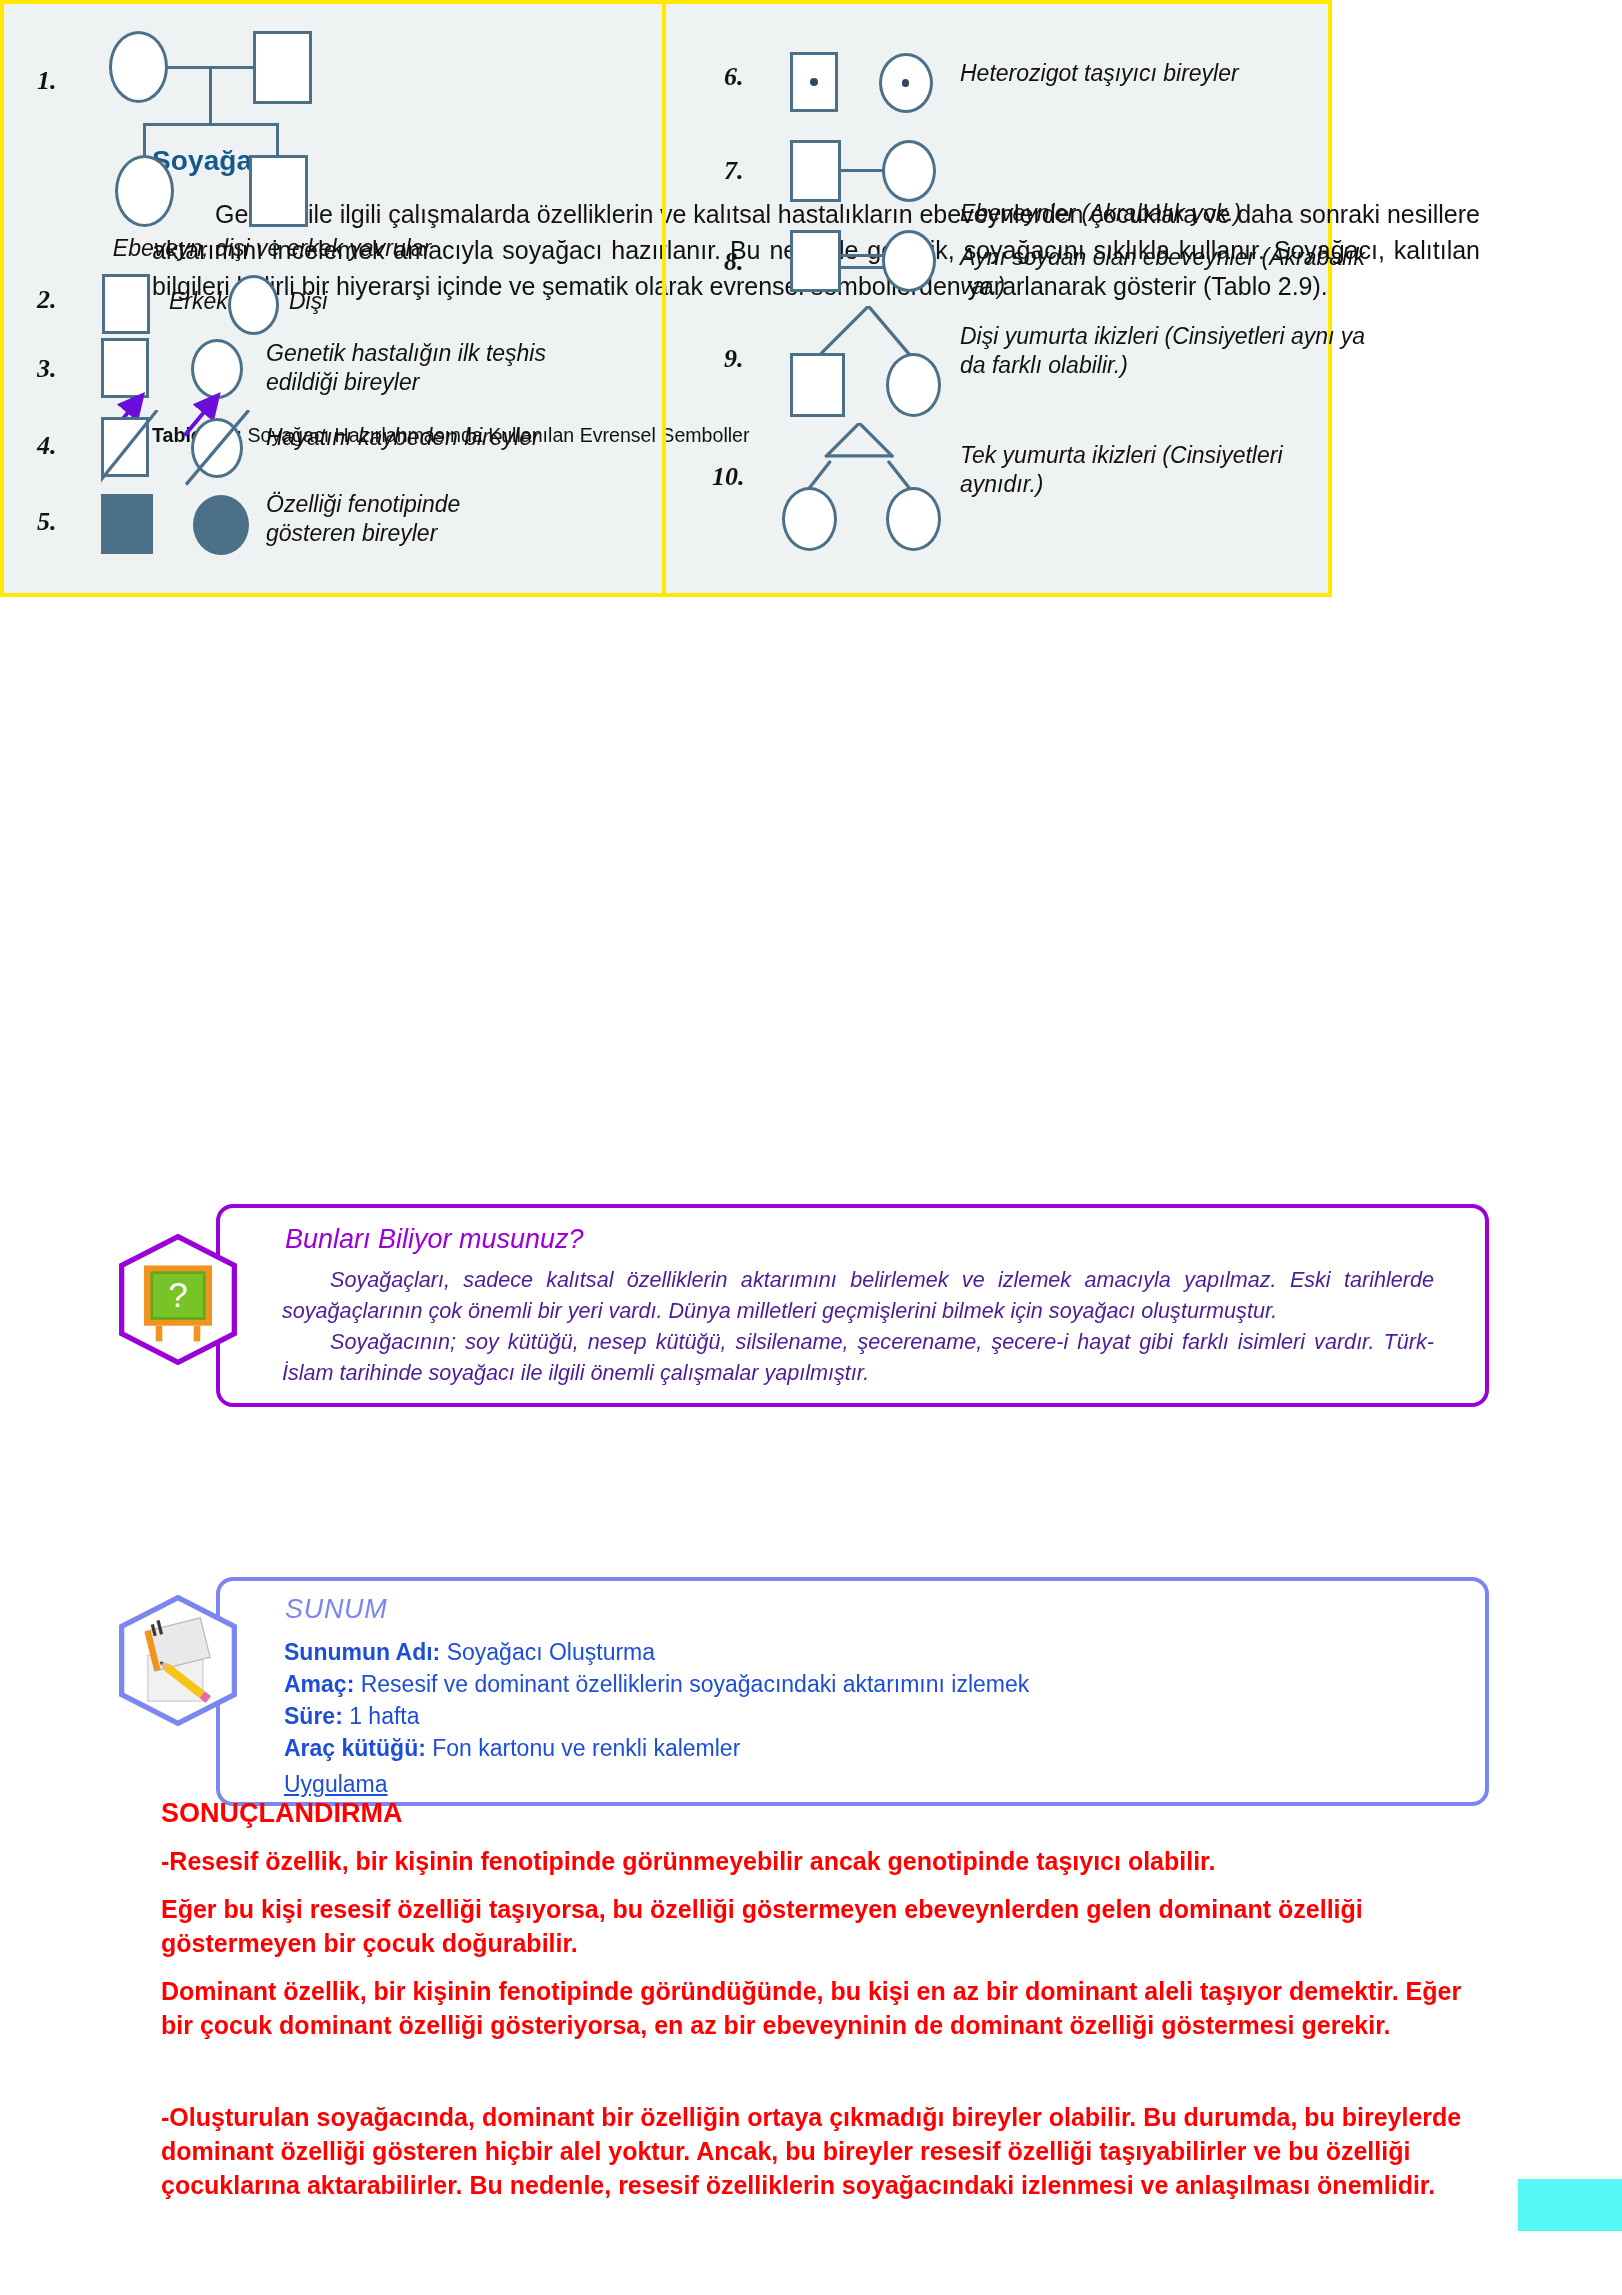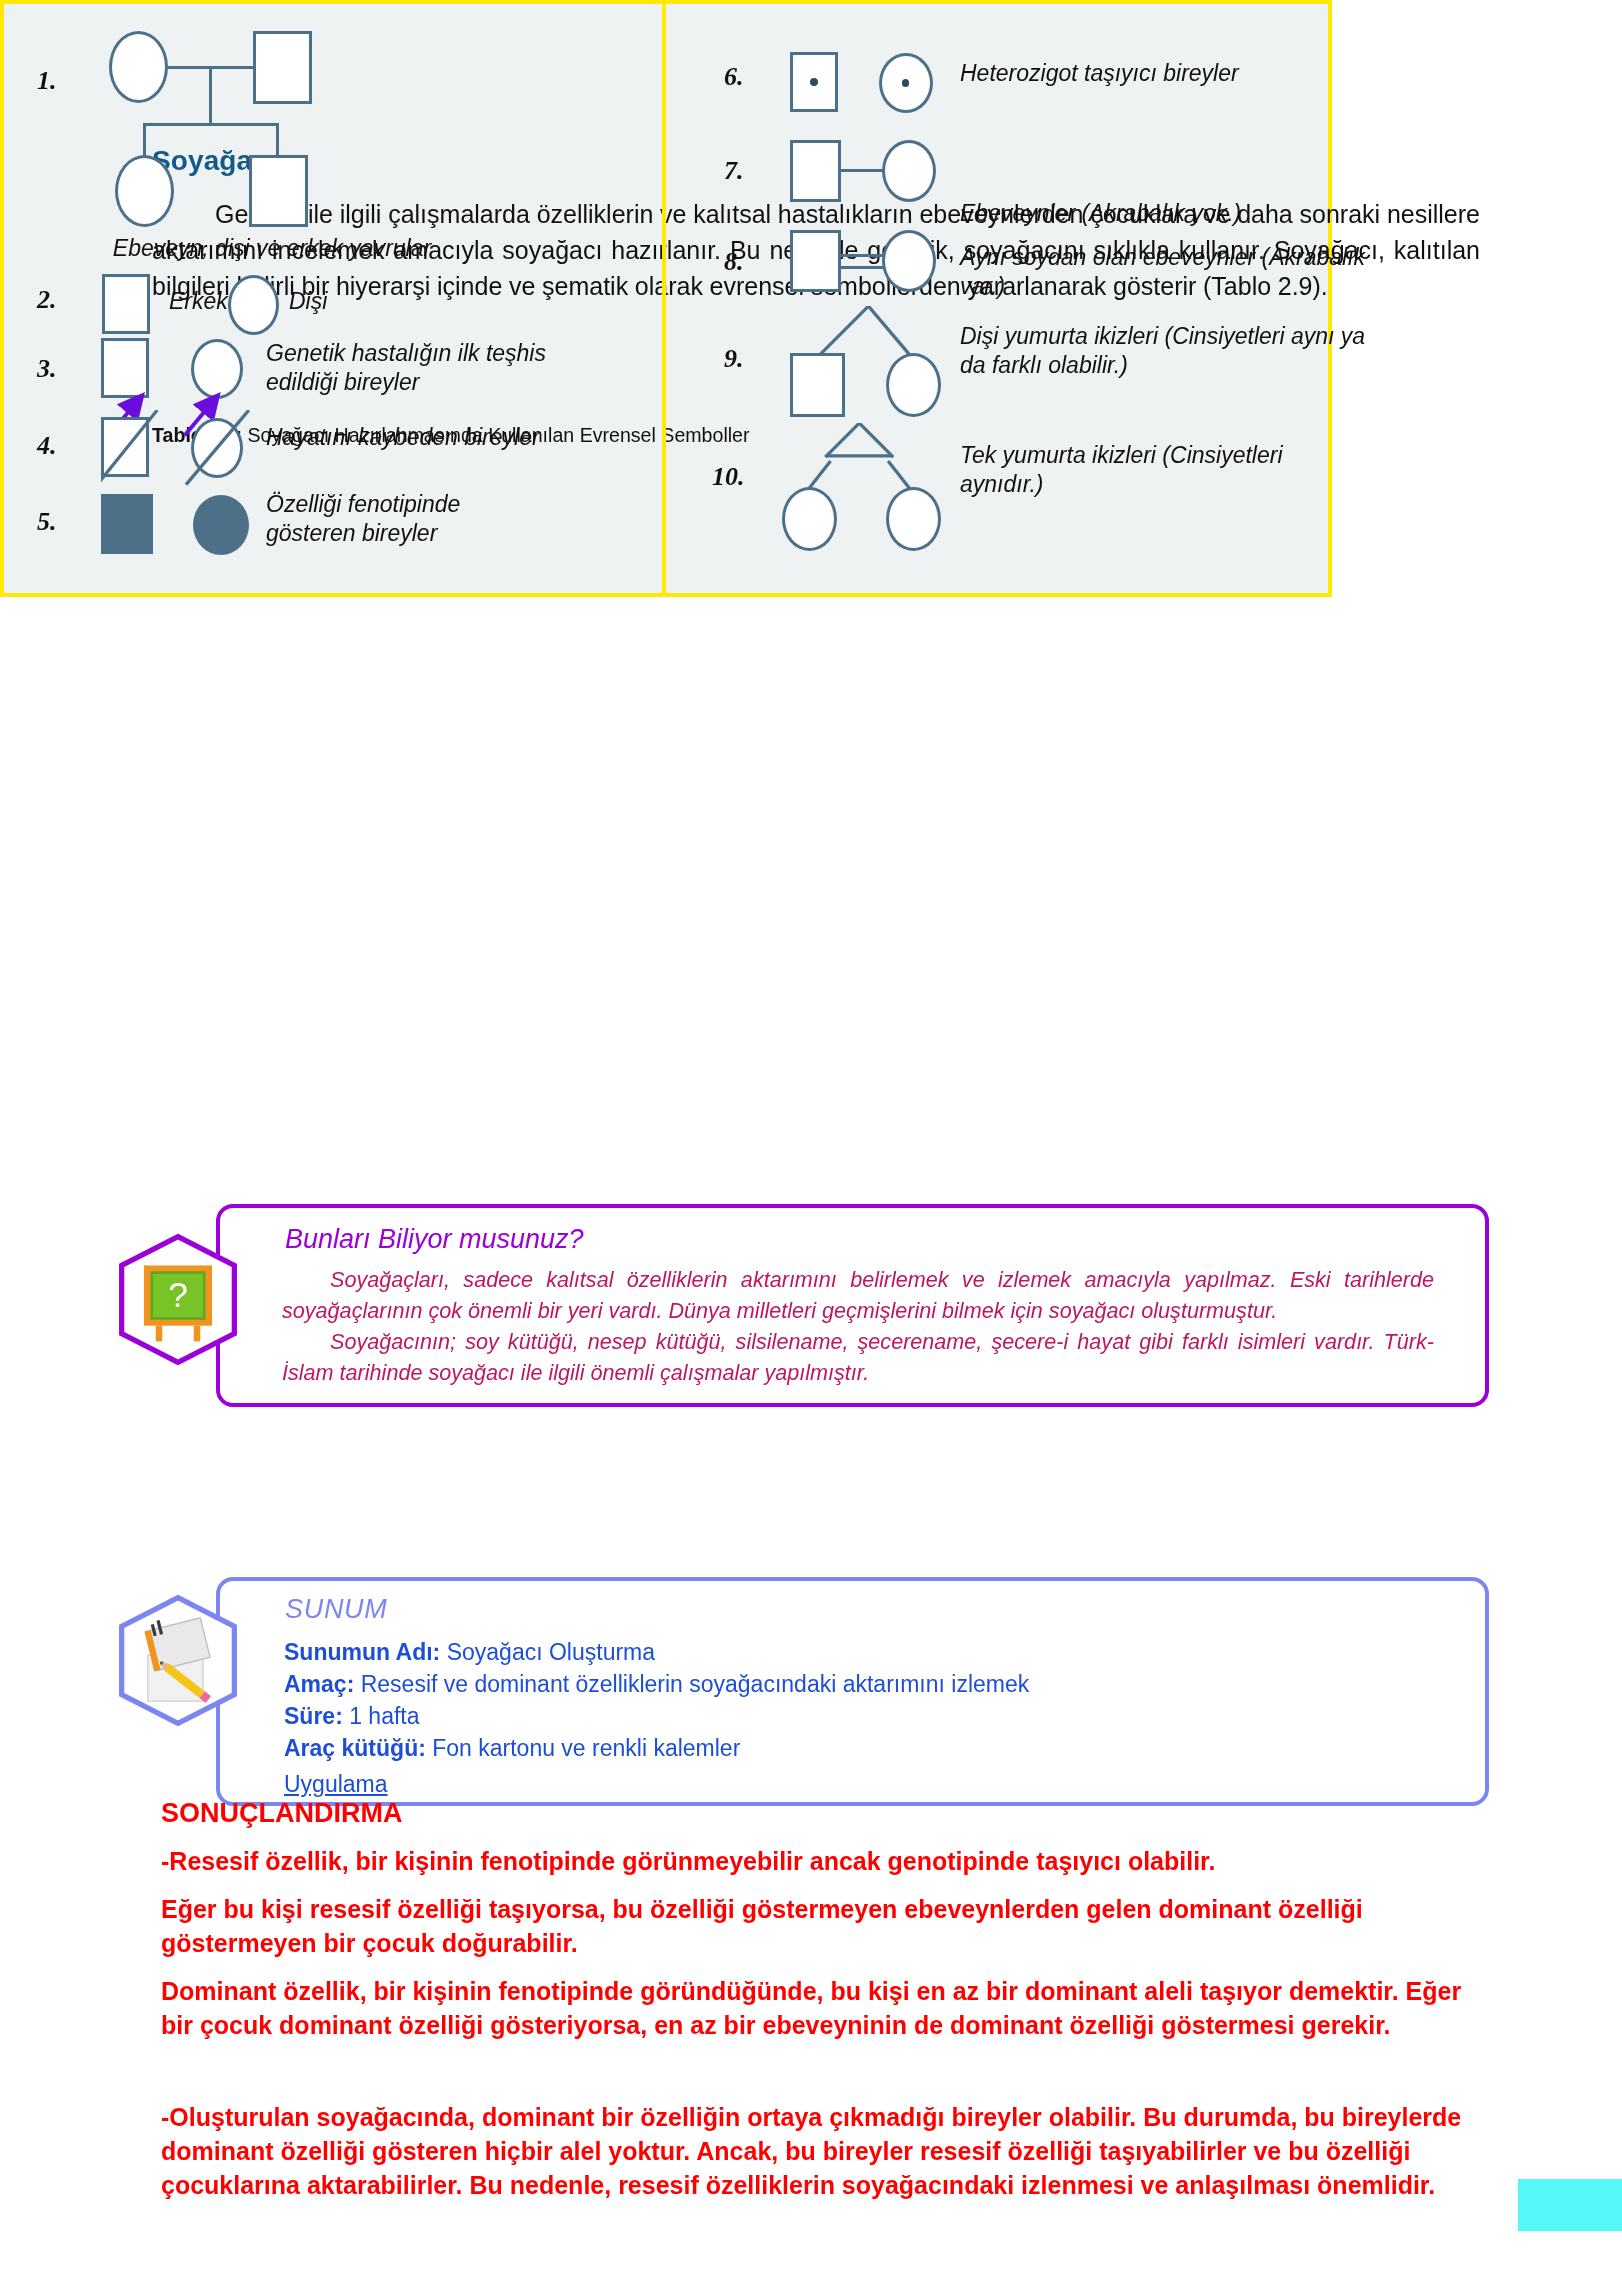--- a/index.html
+++ b/index.html
@@ -80,21 +80,21 @@
   }
   .hexicon{
     position:absolute;width:118px;height:131px;
   }
   #didyouknow-title{
     position:absolute;left:65px;top:15.7px;
     font-size:27px;font-style:italic;color:#9b00d8;
   }
   #didyouknow-body{
     position:absolute;left:62px;top:56px;width:1152px;
-    font-size:21.6px;line-height:31px;color:#be185d;font-style:italic;
+    font-size:21.6px;line-height:31px;color:#4c1d95;font-style:italic;
     text-align:justify;
   }
   #didyouknow-body p{margin:0;text-indent:48px;}
 
   #sunum-title{
     position:absolute;left:65px;top:13px;
     font-size:27px;font-style:italic;color:#7b86f0;letter-spacing:0.7px;
   }
   #sunum-list{
     position:absolute;left:64px;top:55px;width:1165px;

